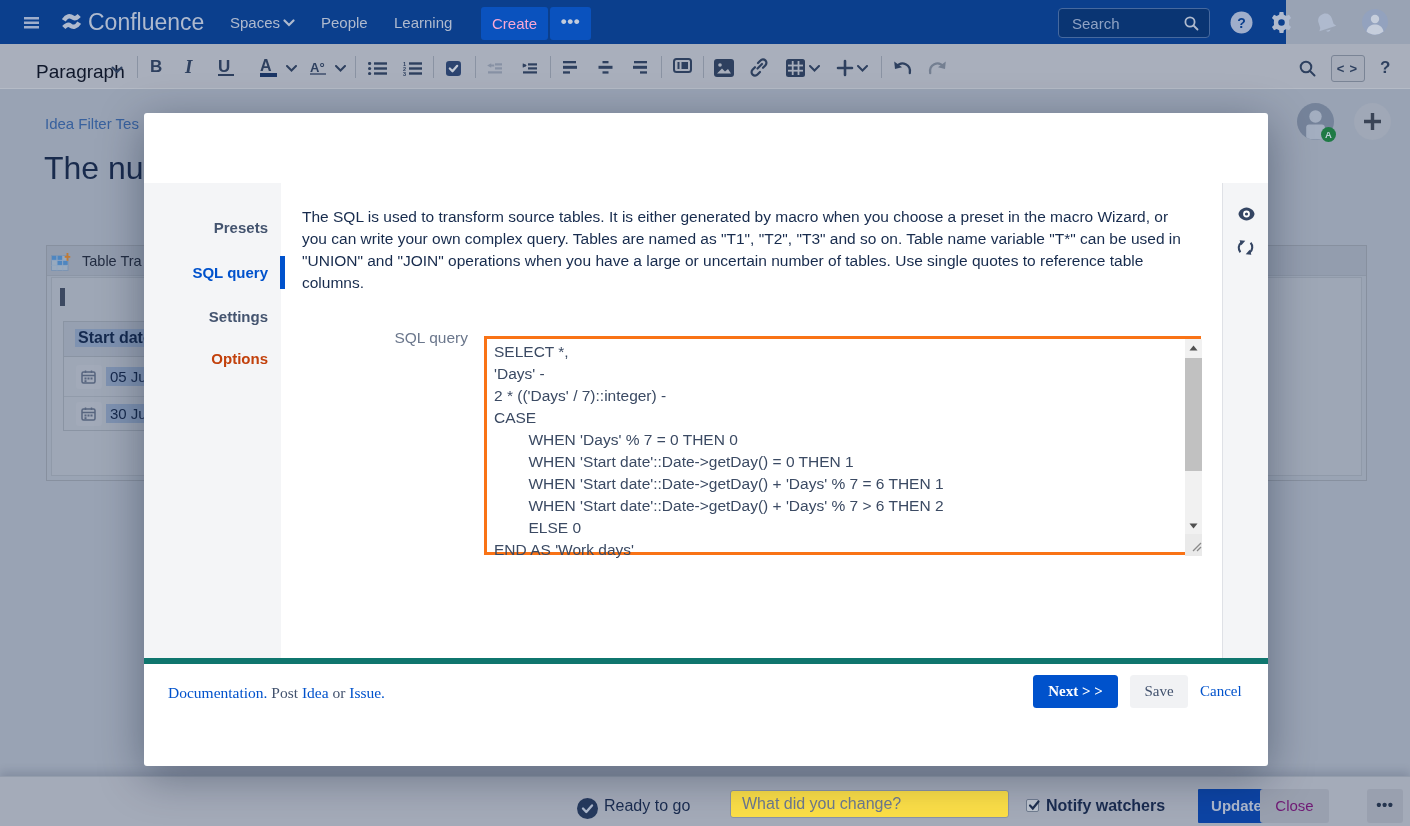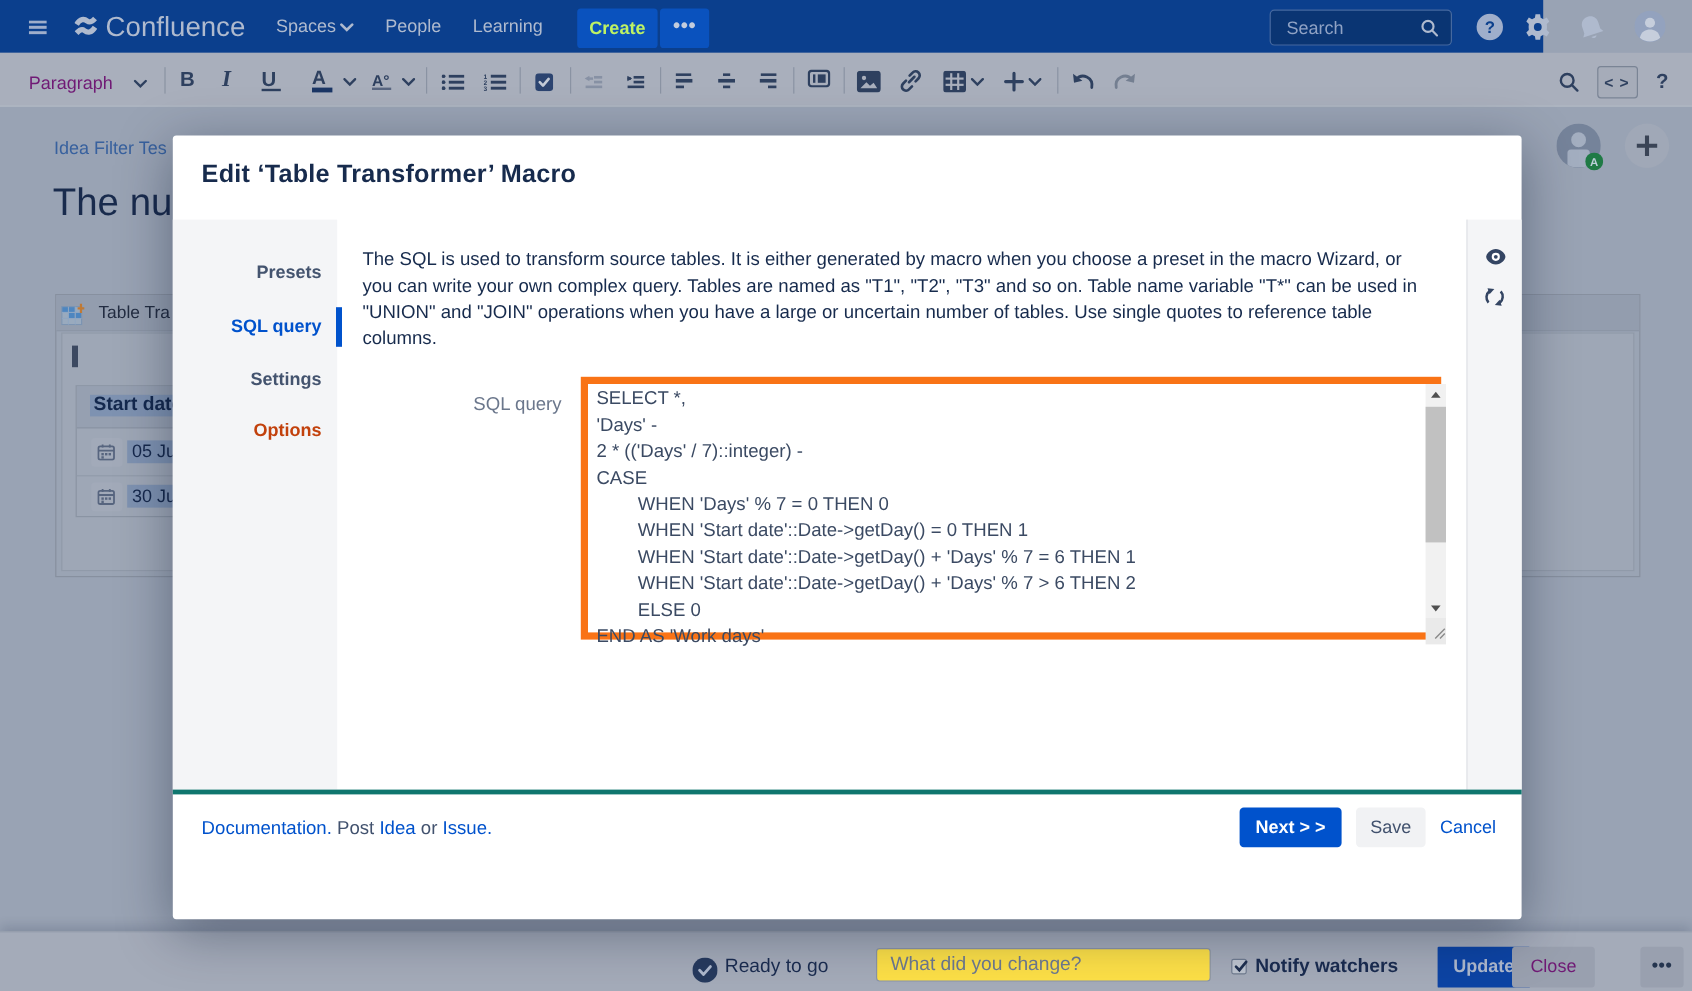--- a/index.html
+++ b/index.html
@@ -12,21 +12,21 @@
 
 #toolbar { left:0; top:44px; width:1410px; height:45px; background:#A9AFBC; border-bottom:1px solid #B5BBC6; }
 .tsep { position:absolute; top:12px; width:1px; height:22px; background:#8A93A3; }
 .ticon { position:absolute; }
 
 #modal { left:144px; top:113px; width:1124px; height:653px; background:#fff; border-radius:3px; box-shadow:0 10px 45px rgba(5,15,40,0.38); z-index:10; }
 #mtitle { left:24px; top:21px; font-size:21px; font-weight:600; color:#172B4D; letter-spacing:0.2px;}
 #msidebar { left:0; top:70px; width:137px; height:475px; background:#F4F5F7; }
 .mnav { position:absolute; right:1000px; font-size:15px; font-weight:700; color:#44546F; white-space:nowrap; }
 #mrstrip { left:1078px; top:70px; width:46px; height:475px; background:#F4F5F7; border-left:1px solid #DFE1E6; }
-#mfooter { left:0; top:545px; width:1124px; height:137px; border-top:4px solid #0f766e; }
+#mfooter { left:0; top:545px; width:1124px; height:137px; border-top:6px solid #0f766e;font-family:Liberation Serif, serif; }
 .btn { position:absolute; border-radius:3.5px; font-size:15px; text-align:center; }
 
 #botbar { left:0; top:776px; width:1410px; height:50px; background:#A4ABB9; border-top:1px solid #949DAC; box-shadow:0 -4px 9px rgba(15,25,55,0.16); }
 </style>
 </head>
 <body>
 
 <div class="abs" id="navbar">
   <svg class="abs" style="left:24px;top:17px" width="15" height="12" viewBox="0 0 15 12">
     <rect x="0" y="0" width="15" height="2.5" fill="#9FAECB"></rect>
@@ -37,21 +37,21 @@
     <path d="M1.8 8.3 C4.8 3.6 8 3.4 10.8 5.6 C12.6 7 14.6 6.2 17.2 3.4" stroke="#AFBACE" stroke-width="4.4" fill="none"></path>
     <path d="M17.2 10.7 C14.2 15.4 11 15.6 8.2 13.4 C6.4 12 4.4 12.8 1.8 15.6" stroke="#AFBACE" stroke-width="4.4" fill="none"></path>
   </svg>
   <div class="abs" style="left:88px;top:9px;font-size:23px;color:#AFBACE;">Confluence</div>
   <div class="abs navtxt" style="left:230px;top:14px;">Spaces</div>
   <svg class="abs" style="left:283px;top:19px" width="12" height="8" viewBox="0 0 12 8">
       <path d="M1.5 1.5 L6 6 L10.5 1.5" stroke="#AFBACE" stroke-width="2.2" fill="none" stroke-linecap="round"></path>
     </svg>
   <div class="abs navtxt" style="left:321px;top:14px;">People</div>
   <div class="abs navtxt" style="left:394px;top:14px;">Learning</div>
-  <div class="abs" style="left:481px;top:7px;width:67px;height:33px;background:#0A52BE;border-radius:3px;color:#bef264;font-size:15px;font-weight:700;text-align:center;line-height:33px;">Create</div>
+  <div class="abs" style="left:481px;top:7px;width:67px;height:33px;background:#0A52BE;border-radius:3px;color:#f9a8d4;font-size:15px;font-weight:400;text-align:center;line-height:33px;">Create</div>
   <div class="abs" style="left:550px;top:7px;width:41px;height:33px;background:#0A52BE;border-radius:3px;color:#C3CCDD;font-size:17px;font-weight:700;text-align:center;line-height:30px;letter-spacing:0.5px;">•••</div>
   <div class="abs" style="left:1058px;top:8px;width:152px;height:30px;background:#0A3573;border:1px solid #46699F;border-radius:4px;">
     <div class="abs" style="left:13px;top:6px;font-size:15px;color:#8FA2C4;">Search</div>
     <svg class="abs" style="left:125px;top:7px" width="15" height="15" viewBox="0 0 15 15">
         <circle cx="6" cy="6" r="4.6" stroke="#AFBACE" stroke-width="1.8" fill="none"></circle>
         <path d="M9.5 9.5 L13.5 13.5" stroke="#AFBACE" stroke-width="1.8" stroke-linecap="round"></path>
       </svg>
   </div>
   <svg class="abs" style="left:1230px;top:11px" width="23" height="23" viewBox="0 0 23 23">
     <circle cx="11.5" cy="11.5" r="11" fill="#9FAECB"></circle>
@@ -68,21 +68,21 @@
     </g>
   </svg>
   <svg class="abs" style="left:1362px;top:9px" width="26" height="26" viewBox="0 0 26 26">
     <circle cx="13" cy="13" r="13" fill="#93A2BE"></circle>
     <circle cx="13" cy="10" r="4.2" fill="#C6CEDC"></circle>
     <path d="M4.5 22.5 C5.8 17 9.5 15.5 13 15.5 C16.5 15.5 20.2 17 21.5 22.5 A13 13 0 0 1 4.5 22.5 Z" fill="#C6CEDC"></path>
   </svg>
 </div>
 
 <div class="abs" id="toolbar">
-  <div class="abs" style="left:24px;top:17px;font-size:15px;color:#701a75;">Paragraph</div>
+  <div class="abs" style="left:36px;top:17px;font-size:19px;color:#0f172a;">Paragraph</div>
   <svg class="abs" style="left:111px;top:22px" width="12" height="8" viewBox="0 0 12 8">
       <path d="M1.5 1.5 L6 6 L10.5 1.5" stroke="#2E405F" stroke-width="2" fill="none" stroke-linecap="round"></path>
     </svg>
   <div class="tsep" style="left:137px"></div>
   <div class="abs" style="left:150px;top:13px;font-size:17px;font-weight:700;color:#2E405F;">B</div>
   <div class="abs" style="left:185px;top:12px;font-size:19px;font-weight:700;font-style:italic;color:#2E405F;font-family:'Liberation Serif',serif;">I</div>
   <div class="abs" style="left:218px;top:13px;font-size:17px;font-weight:700;color:#2E405F;">U</div>
   <div class="abs" style="left:218px;top:29.5px;width:16px;height:2.2px;background:#2E405F;"></div>
   <div class="abs" style="left:260px;top:13px;font-size:16px;font-weight:700;color:#2E405F;">A</div>
   <div class="abs" style="left:260px;top:29px;width:17px;height:3.6px;background:#1B3665;"></div>
@@ -324,21 +324,20 @@
   <svg class="abs" style="left:1027px;top:22px" width="14" height="13" viewBox="0 0 14 13">
       <path d="M3 6.5 L5.8 9.5 L11.5 2.5" stroke="#1F3050" stroke-width="2.2" fill="none" stroke-linecap="round"></path>
     </svg>
   <div class="abs" style="left:1046px;top:20px;font-size:16px;color:#1A2C50;font-weight:bold;">Notify watchers</div>
   <div class="abs" style="left:1198px;top:12px;width:77px;height:34px;background:#0D44A4;border-radius:1px;color:#AEB9CD;font-size:15px;font-weight:700;text-align:center;line-height:34px;">Update</div>
   <div class="abs" style="left:1260px;top:12px;width:69px;height:34px;background:#99A0AF;border-radius:3px;color:#701a75;font-size:15px;text-align:center;line-height:34px;">Close</div>
   <div class="abs" style="left:1367px;top:12px;width:36px;height:34px;background:#99A0AF;border-radius:3px;color:#25354F;font-size:15px;font-weight:700;text-align:center;line-height:31px;letter-spacing:0.5px;">•••</div>
 </div>
 
 <div class="abs" id="modal">
-  <div class="abs" id="mtitle">Edit ‘Table Transformer’ Macro</div>
   <div class="abs" id="msidebar"></div>
   <div class="abs mnav" style="top:106px;color:#44546F;">Presets</div>
   <div class="abs mnav" style="top:151px;color:#0052CC;">SQL query</div>
   <div class="abs" style="left:136px;top:143px;width:4.5px;height:33px;background:#0052CC;"></div>
   <div class="abs mnav" style="top:195px;color:#44546F;">Settings</div>
   <div class="abs mnav" style="top:227px;color:#c2410c;margin-top:10px;">Options</div>
   <div class="abs" id="mrstrip"></div>
 
   <svg class="abs" style="left:1094px;top:94px" width="17" height="14" viewBox="0 0 17 14">
     <path d="M8.5 0.5 C13 0.5 16.5 4.5 16.5 7 C16.5 9.5 13 13.5 8.5 13.5 C4 13.5 0.5 9.5 0.5 7 C0.5 4.5 4 0.5 8.5 0.5 Z" fill="#344563"></path>
@@ -356,21 +355,21 @@
   </svg>
 
   <div class="abs" style="left:158px;top:93px;width:920px;font-size:15.5px;line-height:22px;color:#172B4D;">
     The SQL is used to transform source tables. It is either generated by macro when you choose a preset in the macro Wizard, or<br>
     you can write your own complex query. Tables are named as "T1", "T2", "T3" and so on. Table name variable "T*" can be used in<br>
     "UNION" and "JOIN" operations when you have a large or uncertain number of tables. Use single quotes to reference table<br>
     columns.
   </div>
   <div class="abs" style="left:234px;top:216px;width:90px;font-size:15.5px;color:#6B778C;text-align:right;">SQL query</div>
 
-  <div class="abs" style="left:340px;top:201px;width:717px;height:219px;background:#fff;border:6px solid #f97316;">
+  <div class="abs" style="left:340px;top:223px;width:717px;height:219px;background:#fff;border:3px solid #f97316;">
     <div class="abs" style="left:7px;top:2px;font-size:15.5px;line-height:22px;color:#3B4A63;white-space:pre;">SELECT *,
 'Days' -
 2 * (('Days' / 7)::integer) -
 CASE
         WHEN 'Days' % 7 = 0 THEN 0
         WHEN 'Start date'::Date-&gt;getDay() = 0 THEN 1
         WHEN 'Start date'::Date-&gt;getDay() + 'Days' % 7 = 6 THEN 1
         WHEN 'Start date'::Date-&gt;getDay() + 'Days' % 7 &gt; 6 THEN 2
         ELSE 0
 END AS 'Work days'</div>

